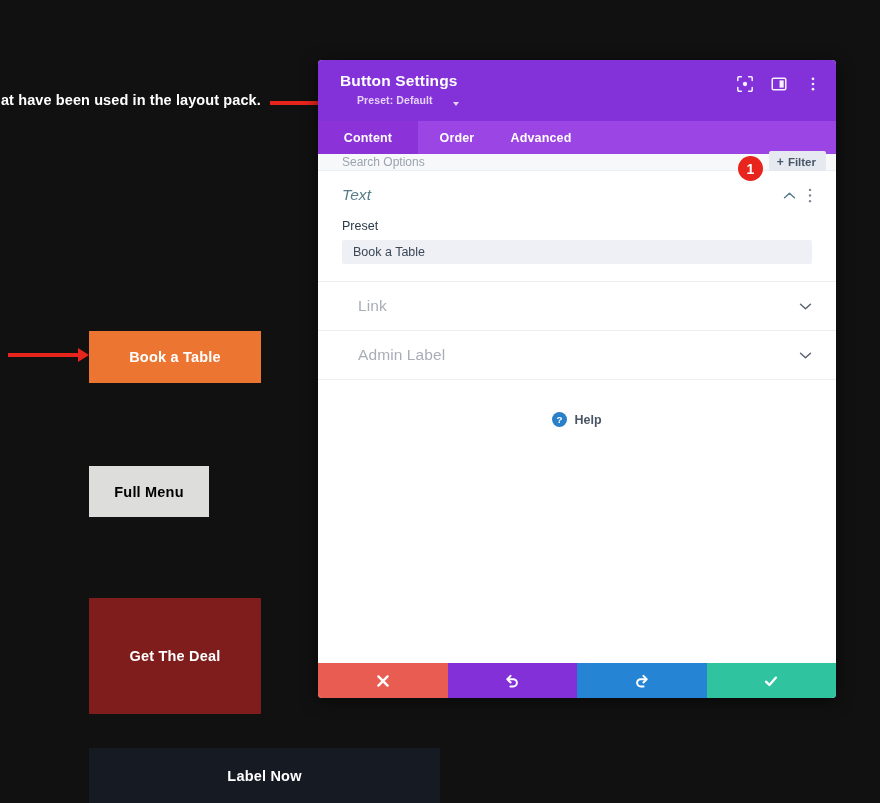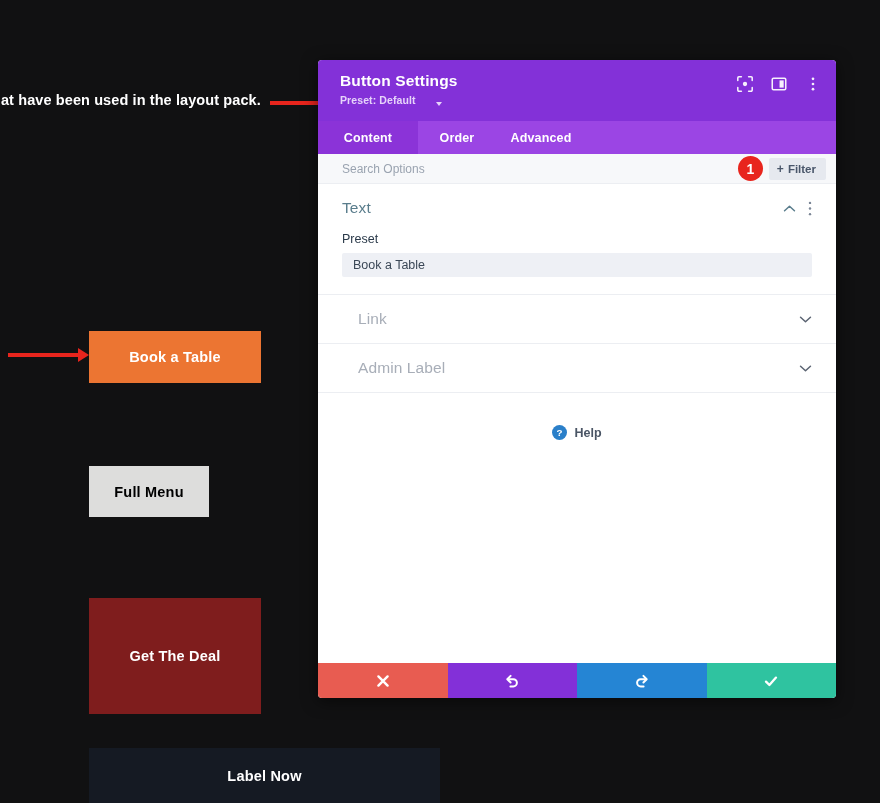--- a/index.html
+++ b/index.html
@@ -99,20 +99,21 @@
     font-size: 15.5px;
     font-weight: bold;
     letter-spacing: 0.15px;
     line-height: 19px;
   }
   .preset-row {
     display: flex;
     align-items: flex-end;
     margin-top: 4px;
     gap: 20px;
+    margin-left: 17px;
   }
   .preset-label {
     color: #e6d3fa;
     font-size: 10.5px;
     font-weight: bold;
     letter-spacing: 0.1px;
   }
   .caret-down {
     width: 0; height: 0;
     border-left: 3.5px solid transparent;
@@ -160,21 +161,21 @@
     font-weight: bold;
     letter-spacing: 0.15px;
     cursor: pointer;
   }
   .tab.active { background: #8b33d8; }
   #tab-content  { width: 100px; }
   #tab-design   { width: 78px; }
   #tab-advanced { width: 90px; }
 
   .search-bar {
-    height: 30px;
+    height: 17px;
     background: #f7f8fa;
     border-bottom: 1px solid #eceef2;
     display: flex;
     align-items: center;
     padding: 0 10px 0 24px;
     flex: none;
   }
   .search-input {
     flex: 1;
     border: none;
@@ -215,21 +216,21 @@
     display: flex;
     align-items: center;
     justify-content: space-between;
     height: 48px;
     cursor: pointer;
   }
   .section-title {
     font-size: 15.5px;
     letter-spacing: 0.1px;
   }
-  .section.open .section-title { color: #5a7d8c; }
+  .section.open .section-title { color: #5a7d8c; font-style: italic; }
   .section.closed .section-title { color: #a8aeb8; margin-left: 16px; }
   .section-tools { display: flex; align-items: center; gap: 12px; }
 
   .chev { width: 13px; height: 9px; display: block; }
   .kebab { width: 4px; height: 15px; display: block; }
 
   .section-body { padding-bottom: 17px; }
   .field-label {
     font-size: 12.5px;
     color: #2b3a4a;

